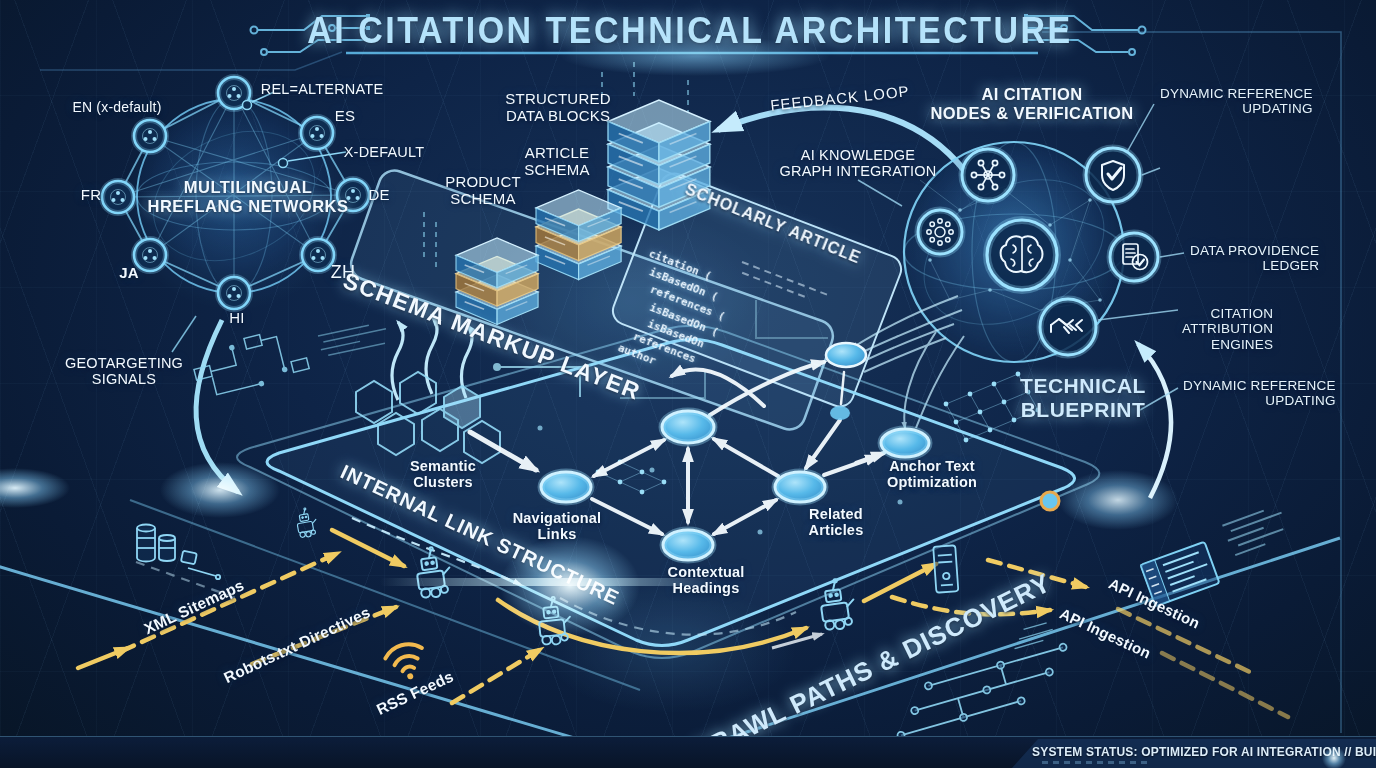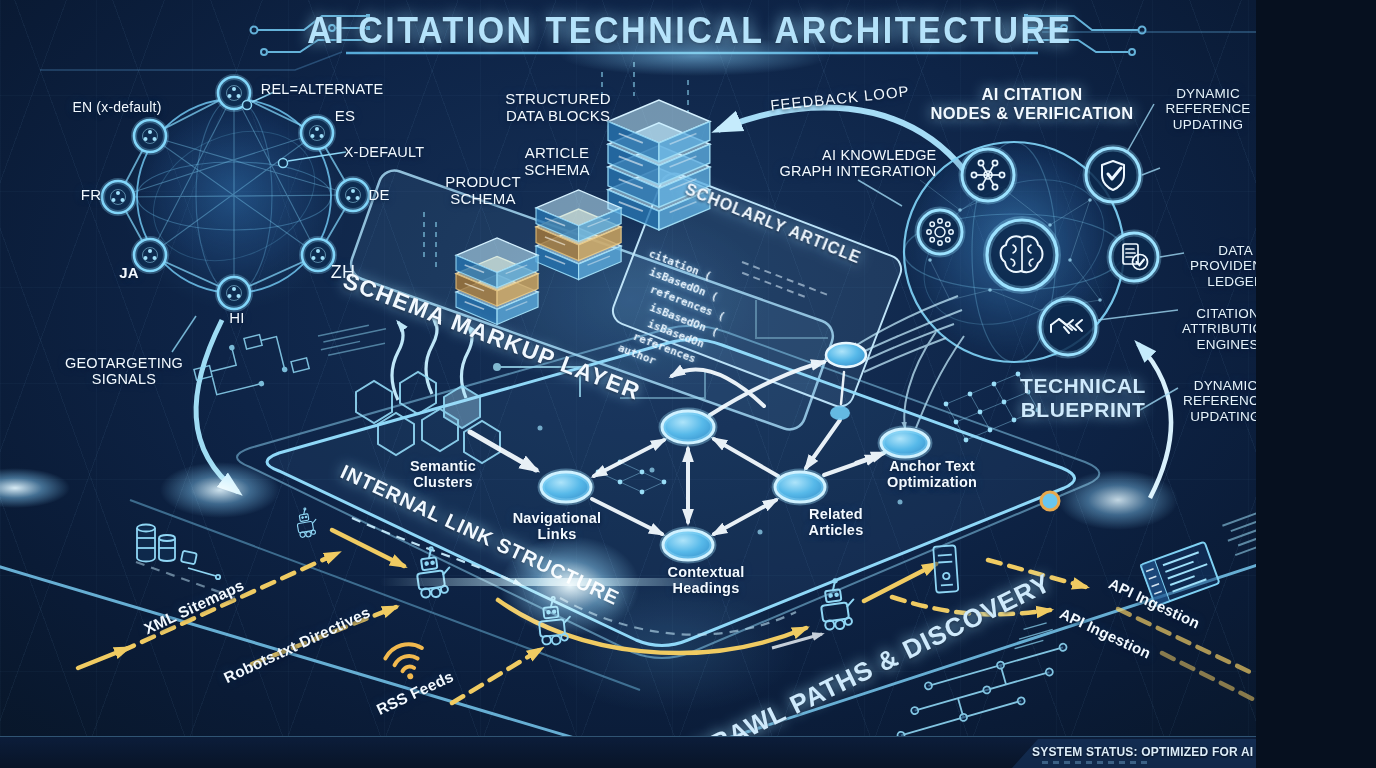--- a/index.html
+++ b/index.html
@@ -1,29 +1,29 @@
 <!DOCTYPE html>
 <html><head>
 <meta charset="utf-8">
 <style>
   html,body{margin:0;padding:0;background:#06101f;}
-  .stage{position:relative;width:1256px;height:768px;overflow:hidden;
+  .stage{position:relative;width:1376px;height:768px;overflow:hidden;
     font-family:"Liberation Sans",sans-serif;
     background:radial-gradient(ellipse 980px 640px at 52% 38%, #163259 0%, #0e2447 45%, #0a1b36 76%, #081628 100%);}
   .stage::before{content:"";position:absolute;inset:0;pointer-events:none;
     background-image:
       repeating-linear-gradient(70deg, rgba(130,190,235,.06) 0 1px, transparent 1px 92px),
       repeating-linear-gradient(-70deg, rgba(130,190,235,.06) 0 1px, transparent 1px 92px),
       repeating-linear-gradient(0deg, rgba(130,190,235,.035) 0 1px, transparent 1px 96px),
       repeating-linear-gradient(90deg, rgba(130,190,235,.035) 0 1px, transparent 1px 96px);}
   svg.art{position:absolute;left:0;top:0;}
   .lbl{position:absolute;font-weight:700;color:#f2f9ff;white-space:pre-line;line-height:1.13;
     letter-spacing:.2px;text-align:center;transform:translate(-50%,-50%);
     text-shadow:0 1px 4px rgba(2,12,30,.95),0 0 9px rgba(60,140,220,.35);}
-  .lbl.left{text-align:center;transform:none;}
+  .lbl.left{text-align:right;transform:none;}
   .glow{text-shadow:0 0 14px rgba(160,225,255,.85),0 1px 3px rgba(0,10,30,.9);}
   .cy{color:#cfeafc}
   .flare{position:absolute;border-radius:50%;mix-blend-mode:screen;pointer-events:none;}
   .codebox{position:absolute;left:652px;top:246px;transform:rotate(21deg);transform-origin:0 0;}
   .code-line{font-family:"DejaVu Sans Mono",monospace;font-size:11px;font-weight:700;color:#eaf6ff;
     line-height:1.5;white-space:nowrap;text-shadow:0 0 6px rgba(140,210,250,.6);}
   .statusstrip{position:absolute;left:0;top:736px;width:1376px;height:32px;
     background:linear-gradient(#0c1d3a,#081427);border-top:1px solid rgba(110,180,230,.4);}
   .statuspanel{position:absolute;left:1012px;top:739px;width:364px;height:29px;
     background:rgba(25,60,105,.5);clip-path:polygon(26px 0,100% 0,100% 100%,0 100%);}
@@ -559,20 +559,22 @@
         <line x1="4" y1="7" x2="68" y2="7"></line>
         <line x1="0" y1="14" x2="40" y2="14"></line>
         <line x1="6" y1="21" x2="64" y2="21"></line>
     </g>
 
     <path d="M1006 767 L1035 739 L1376 739" stroke="#7fd2f4" stroke-width="2" fill="none"></path>
   </svg>
 
   <div class="lbl glow" style="left:690px;top:30px;font-size:34px;letter-spacing:2.5px;color:#b5e3fb;transform:translate(-50%,-50%) scaleY(1.06);white-space:nowrap;">AI CITATION TECHNICAL ARCHITECTURE</div>
 
+  <div class="lbl glow" style="left:248px;top:197px;font-size:16.5px;letter-spacing:.5px;">MULTILINGUAL
+HREFLANG NETWORKS</div>
   <div class="lbl" style="left:117px;top:108px;font-size:14px;font-weight:400;">EN (x-default)</div>
   <div class="lbl" style="left:322px;top:89px;font-size:14.5px;font-weight:400;">REL=ALTERNATE</div>
   <div class="lbl" style="left:345px;top:116px;font-size:15px;font-weight:400;">ES</div>
   <div class="lbl" style="left:384px;top:152px;font-size:14.5px;font-weight:400;">X-DEFAULT</div>
   <div class="lbl" style="left:91px;top:195px;font-size:15px;font-weight:400;">FR</div>
   <div class="lbl" style="left:379px;top:195px;font-size:15px;font-weight:400;">DE</div>
   <div class="lbl" style="left:129px;top:273px;font-size:15px;font-weight:700;">JA</div>
   <div class="lbl" style="left:343px;top:272px;font-size:18px;font-weight:400;">ZH</div>
   <div class="lbl" style="left:237px;top:318px;font-size:15px;font-weight:400;">HI</div>
   <div class="lbl" style="left:124px;top:371px;font-size:14.5px;font-weight:400;">GEOTARGETING
@@ -590,21 +592,21 @@
     <div class="code-line" style="margin-left:0px;">citation (</div>
     <div class="code-line" style="margin-left:7px;">isBasedOn (</div>
     <div class="code-line" style="margin-left:14px;">references (</div>
     <div class="code-line" style="margin-left:20px;">isBasedOn (</div>
     <div class="code-line" style="margin-left:24px;">isBasedOn</div>
     <div class="code-line" style="margin-left:15px;">references</div>
     <div class="code-line" style="margin-left:5px;">author</div>
   </div>
 
   <div class="lbl" style="left:840px;top:99px;font-size:15px;letter-spacing:1px;font-weight:400;transform:translate(-50%,-50%) rotate(-6deg);white-space:nowrap;">FEEDBACK LOOP</div>
-  <div class="lbl" style="left:858px;top:163px;font-size:14.5px;font-weight:400;text-align:right;">AI KNOWLEDGE
+  <div class="lbl" style="left:858px;top:163px;font-size:14.5px;font-weight:400;">AI KNOWLEDGE
 GRAPH INTEGRATION</div>
 
   <div class="lbl glow" style="left:1032px;top:104px;font-size:16.5px;letter-spacing:.4px;">AI CITATION
 NODES &amp; VERIFICATION</div>
   <div class="lbl left" style="left:1160px;top:86px;font-size:13.5px;font-weight:400;color:#e6f3fb;">DYNAMIC REFERENCE
 UPDATING</div>
   <div class="lbl left" style="left:1190px;top:243px;font-size:13.5px;font-weight:400;color:#e6f3fb;">DATA PROVIDENCE
 LEDGER</div>
   <div class="lbl left" style="left:1182px;top:306px;font-size:13.5px;font-weight:400;color:#e6f3fb;">CITATION
 ATTRIBUTION

